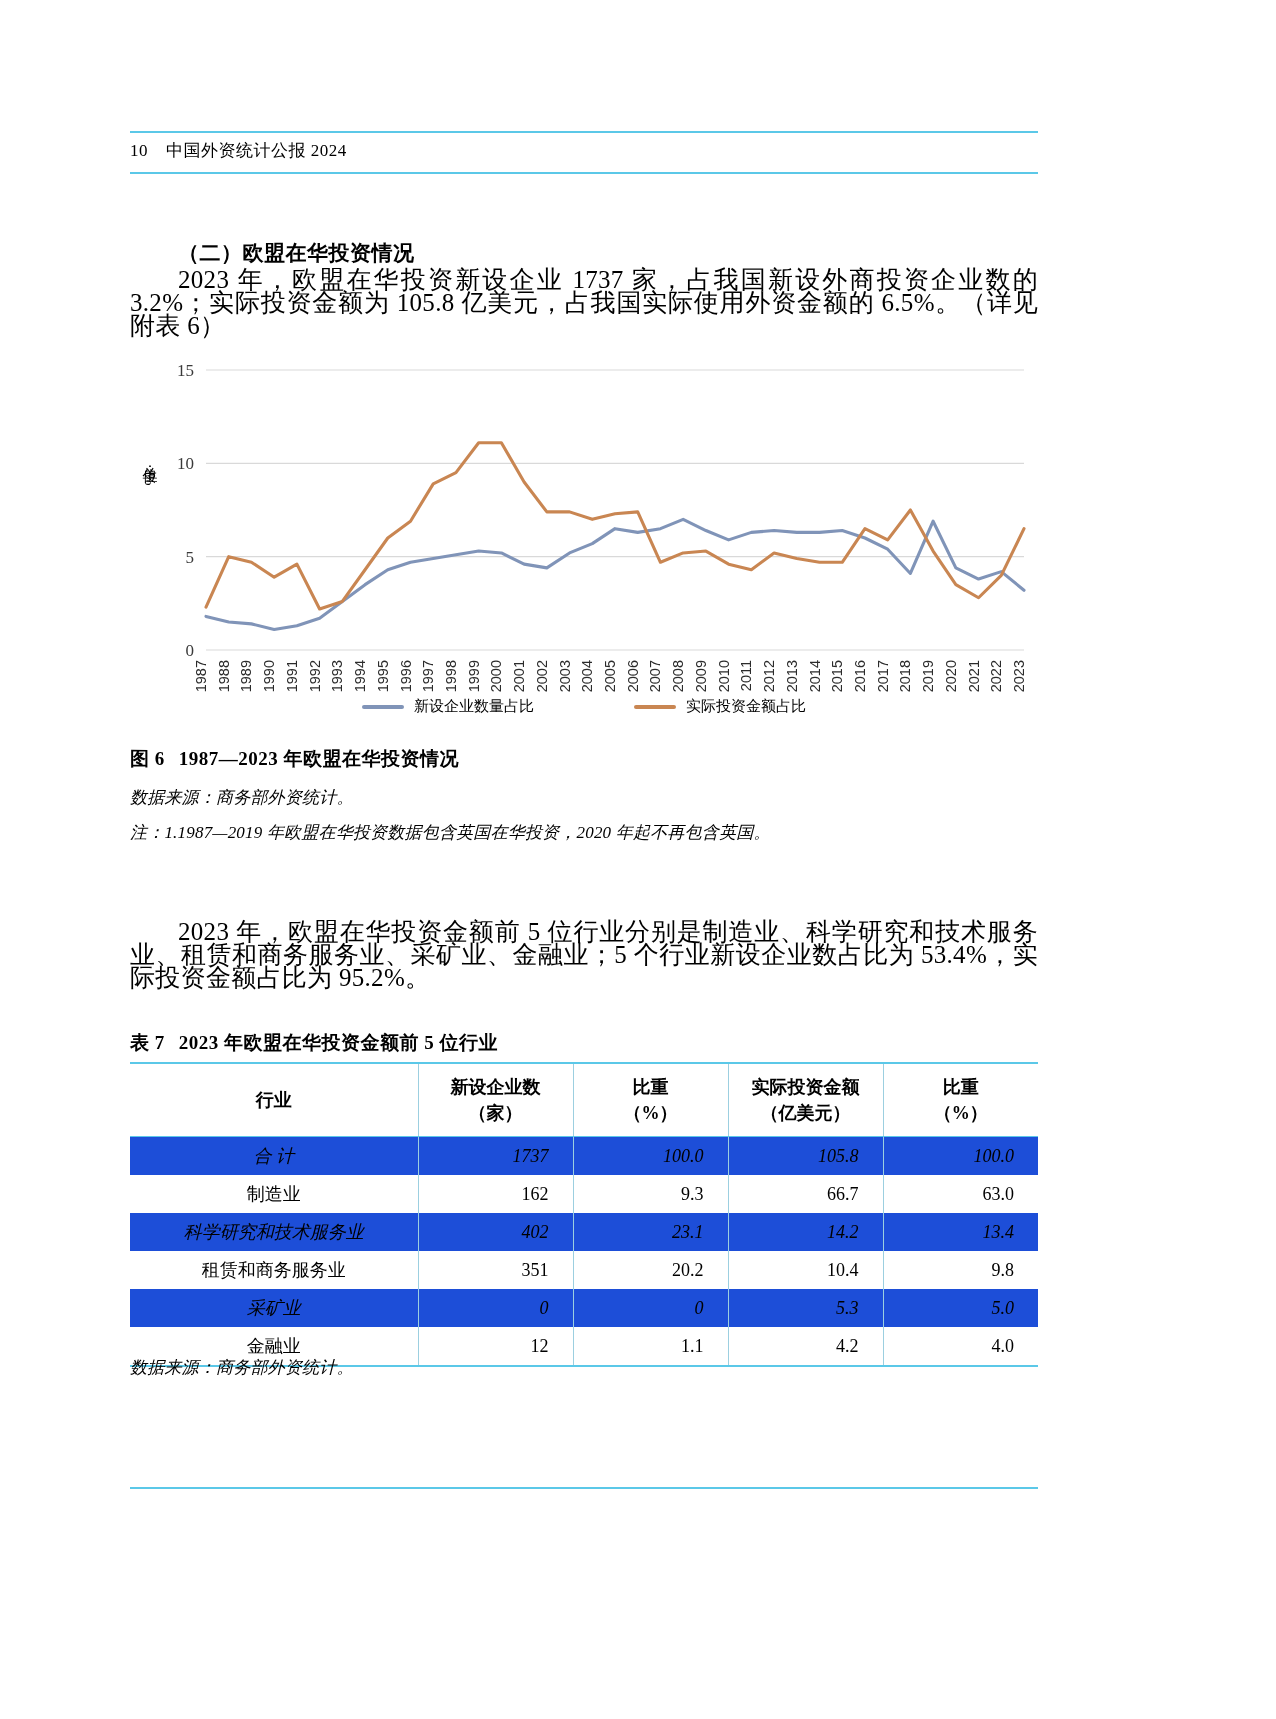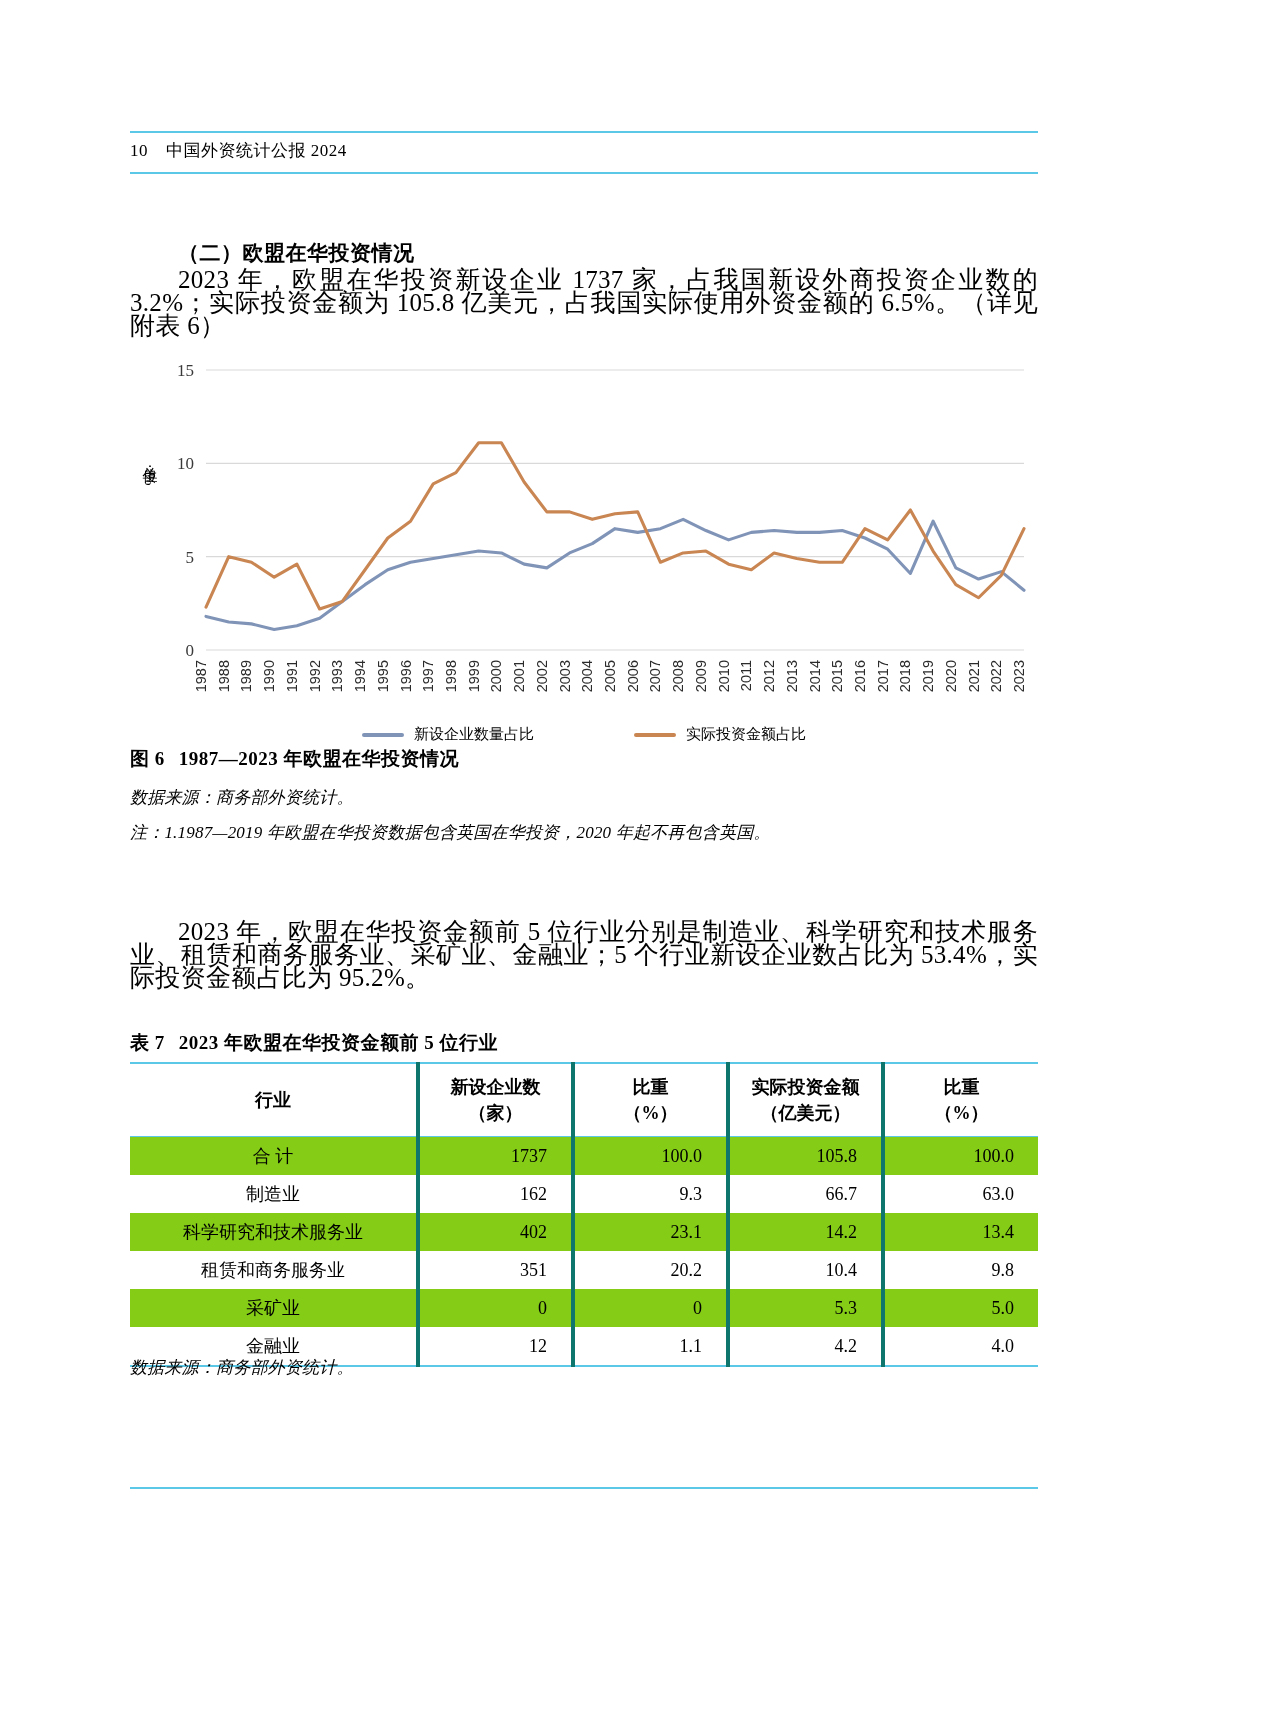--- a/index.html
+++ b/index.html
@@ -115,63 +115,63 @@
     left: 140px; top: 455px;
     font-size: 15px;
     writing-mode: vertical-rl;
     text-orientation: mixed;
     letter-spacing: 1px;
     color: #000;
     font-family: "Liberation Serif","DejaVu Serif",serif;
   }
   .legend {
     position: absolute;
-    left: 130px; top: 725px;
+    left: 130px; top: 697px;
     width: 908px;
     display: flex;
     justify-content: center;
     gap: 100px;
     font-size: 15px;
     font-family: "Liberation Sans", sans-serif;
   }
   .legend-item { display:flex; align-items:center; gap: 10px; }
   .legend-swatch { width: 42px; height: 4px; border-radius: 2px; display:block; }
 
   
   table.data {
     position: absolute;
     left: 130px; top: 1062px;
     width: 908px;
     border-collapse: collapse;
     font-size: 18px;
     font-family: "Liberation Serif","DejaVu Serif",serif;
   }
   table.data td, table.data th {
-    border-left: 4px solid #0f766e;
+    border-left: 1px solid #0f766e;
     border-right: 1px solid #9ccfe0;
     padding: 0;
     height: 38px;
   }
   table.data thead th {
     border-top: 2px solid #5bc8e8;
     border-bottom: 1px solid #5bc8e8;
     font-weight: bold;
     font-size: 18px;
     text-align: center;
     height: 72px;
     vertical-align: middle;
     line-height: 26px;
   }
   table.data thead th:first-child { border-left: none; margin-top: 28px; }
   table.data thead th:last-child  { border-right: none; }
   table.data tbody td:first-child { border-left: none; }
   table.data tbody td:last-child  { border-right: none; }
   table.data tbody tr td { text-align: right; padding-right: 24px; vertical-align: middle; }
   table.data tbody tr td.ind { text-align: center; padding-right: 0; }
-  table.data tbody tr.shade td { background: #84cc16; }
+  table.data tbody tr.shade td { background: #1d4ed8; font-style: italic; }
   table.data tbody tr:last-child td { border-bottom: 2px solid #5bc8e8; }
   table.data tbody tr.total td { font-weight: normal; }
   .col-ind  { width: 288px; }
   .col-num  { width: 155px; }
 
   
   .footer-rule {
     position: absolute;
     left: 130px; top: 1487px;
     width: 908px; height: 2px;

